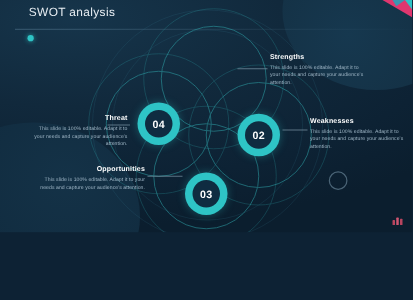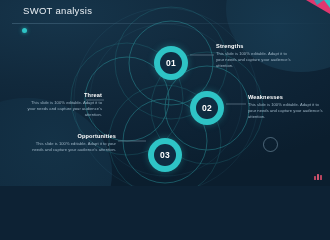--- a/index.html
+++ b/index.html
@@ -133,33 +133,33 @@
     </g>
 
     <g stroke="#7e97a8" stroke-width="0.7" opacity="0.8">
       <line x1="190" y1="55" x2="214" y2="55"></line>
       <line x1="226" y1="104" x2="246" y2="104"></line>
       <line x1="104" y1="100" x2="86" y2="100"></line>
       <line x1="146" y1="141" x2="118" y2="141"></line>
     </g>
   </svg>
 
-  <div class="node n1">
-    <div class="core">
-      <span class="num">01</span>
-    </div>
-  </div>
   <div class="node n2">
     <div class="core">
       <span class="num">02</span>
     </div>
   </div>
   <div class="node n3">
     <div class="core">
       <span class="num">03</span>
+    </div>
+  </div>
+  <div class="node n4">
+    <div class="core">
+      <span class="num">04</span>
     </div>
   </div>
 
   <div class="txt t-strengths">
     <h4>Strengths</h4>
     <p>This slide is 100% editable. Adapt it to your needs and capture your audience's attention.</p>
   </div>
 
   <div class="txt t-weak">
     <h4>Weaknesses</h4>

